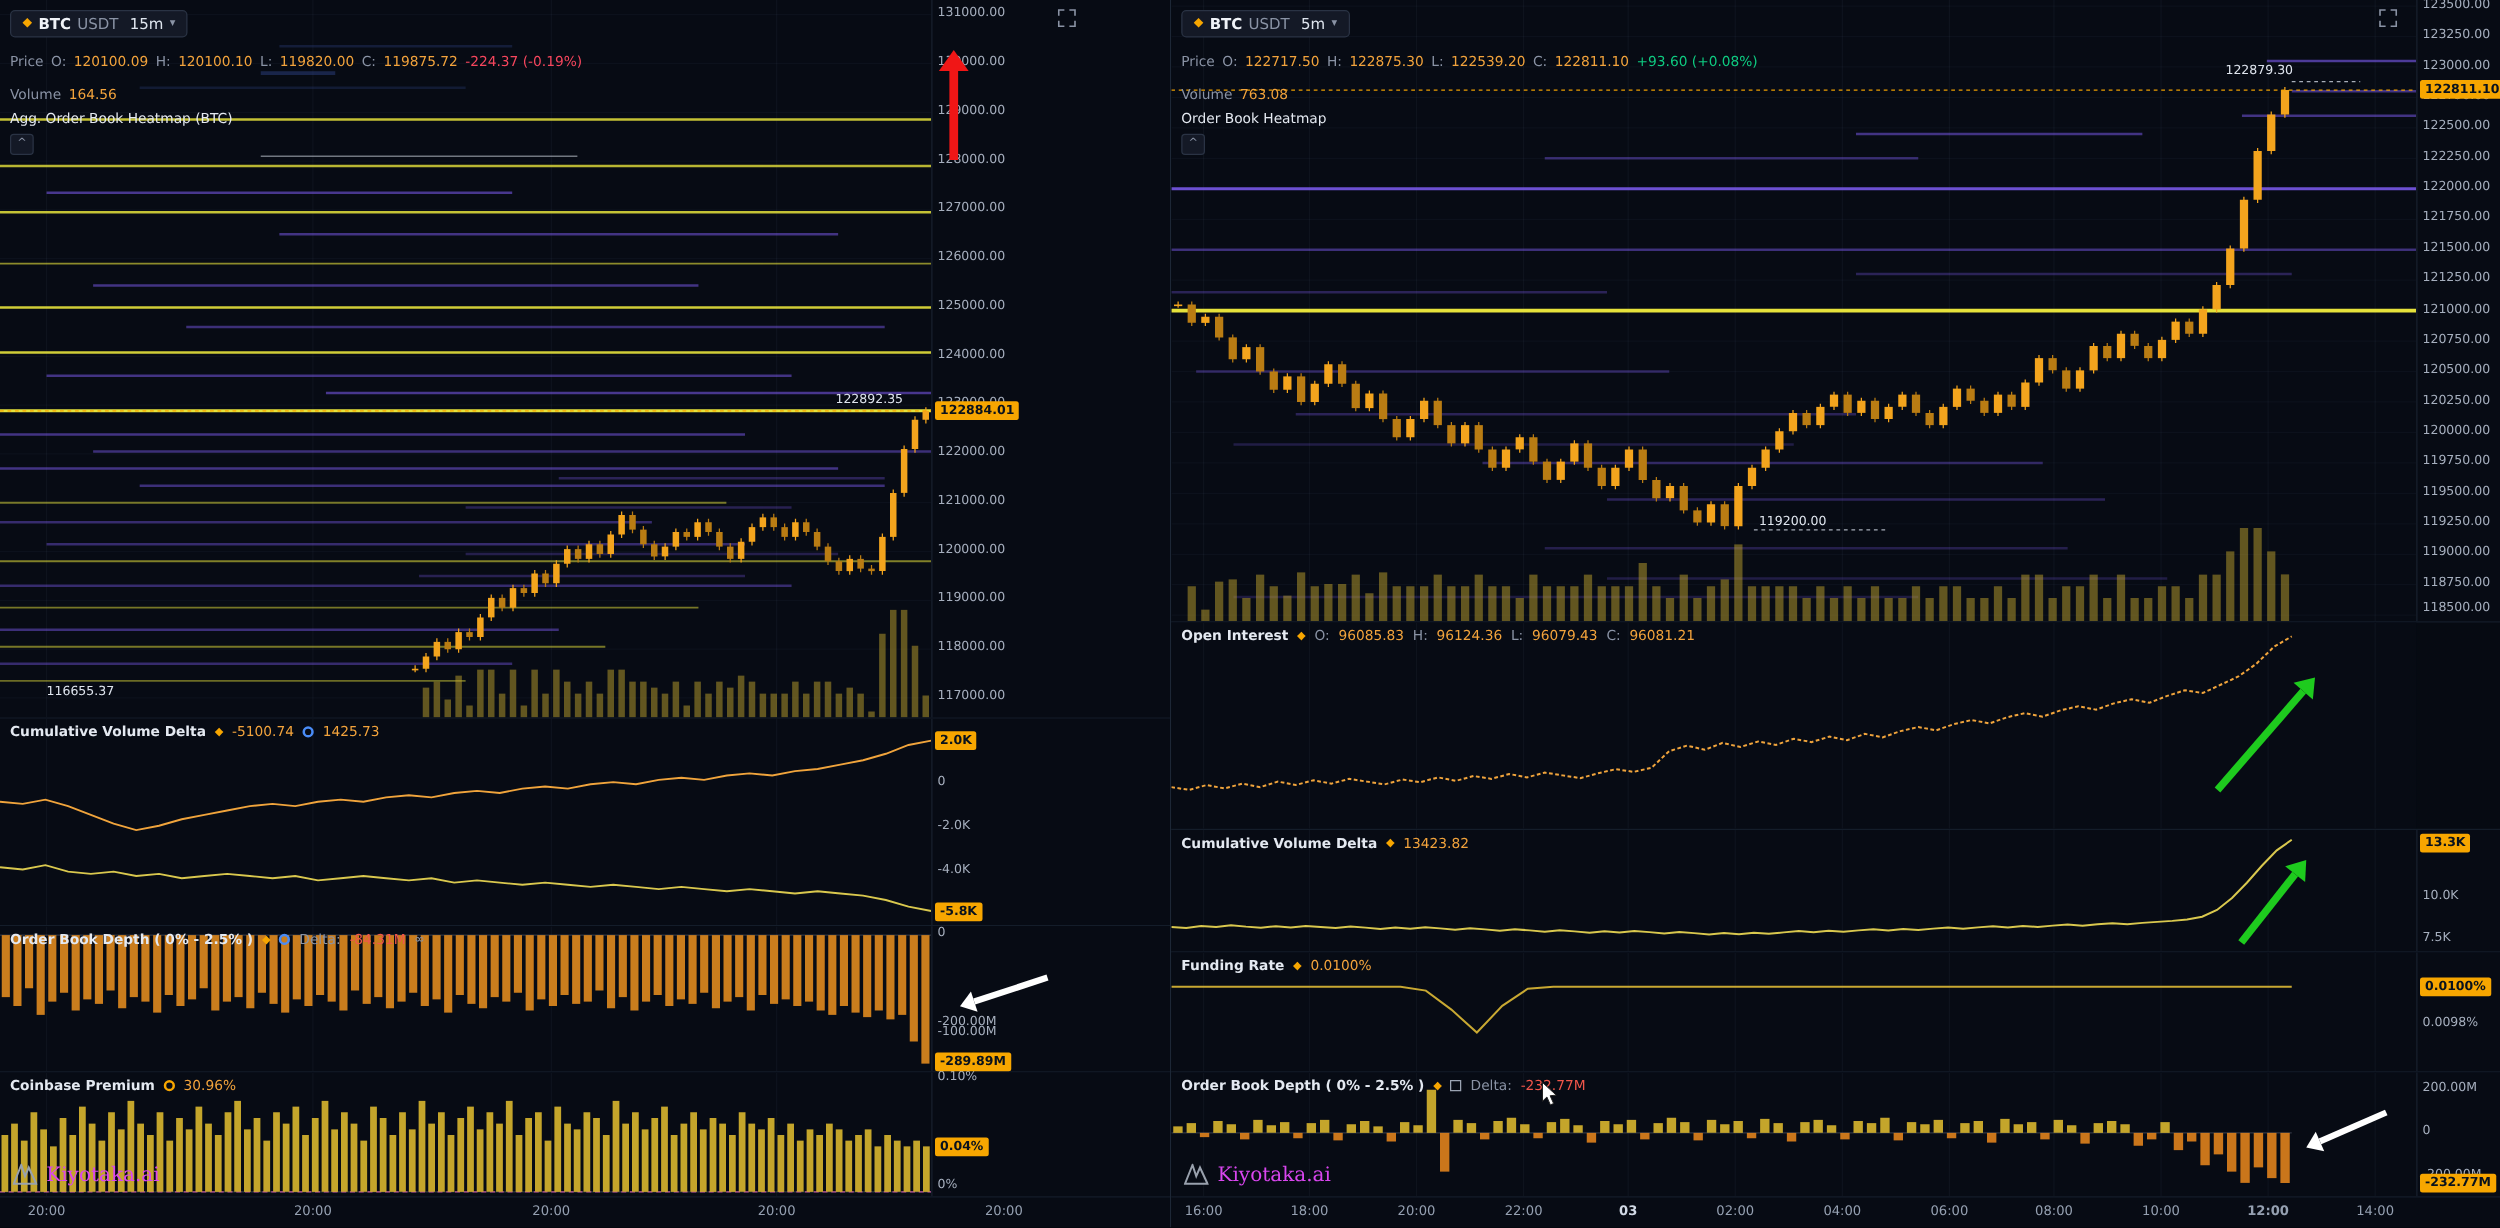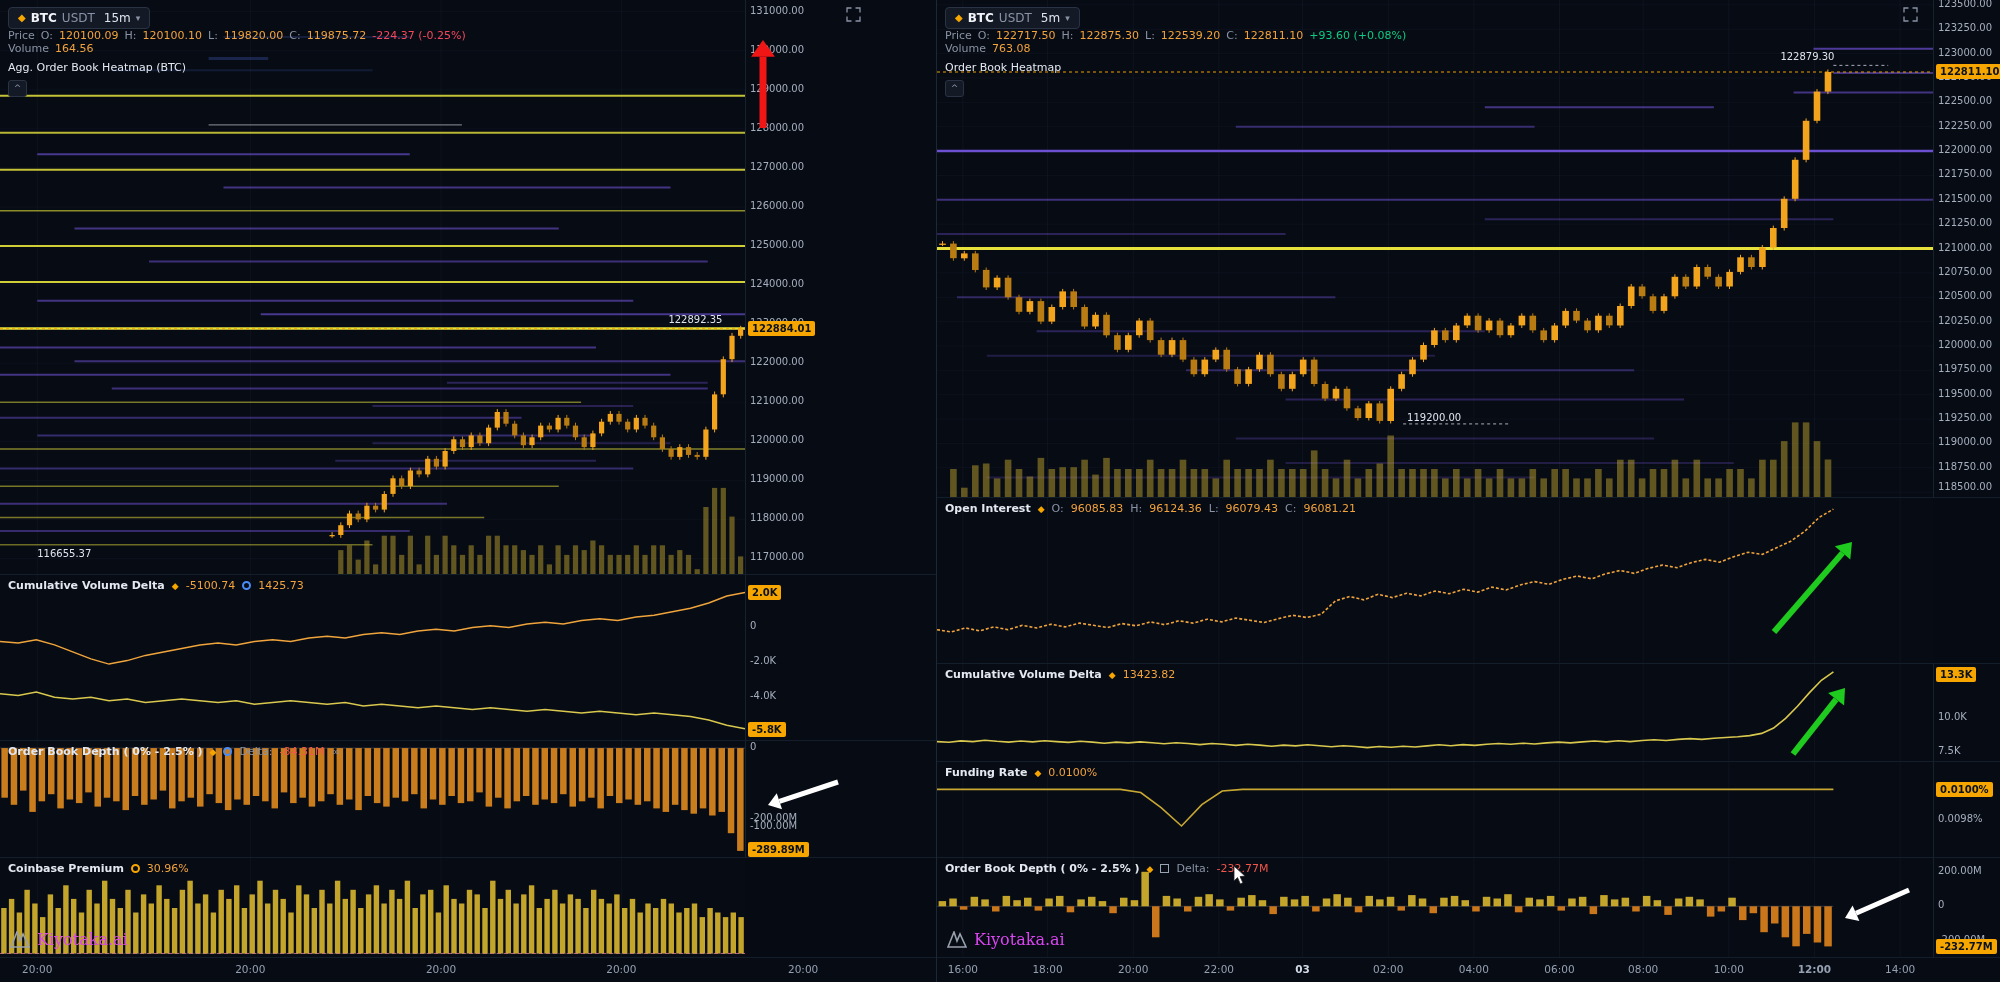--- a/index.html
+++ b/index.html
@@ -22,21 +22,21 @@
 .atick{position:absolute;left:4px;font-size:10px;color:#a6afbe;white-space:nowrap}
 .abadge{position:absolute;left:2px;background:#f7a600;color:#09121d;font-size:10px;font-weight:bold;padding:0 4px;border-radius:2px;line-height:15px;white-space:nowrap;z-index:3}
 .anno{position:absolute;left:0;top:0;width:100%;height:100%;pointer-events:none;z-index:8}
 .legend{position:absolute;top:6px;left:8px;z-index:6}
 .chip{display:inline-flex;align-items:center;gap:5px;background:#141926;border:1px solid #2a3344;border-radius:4px;padding:3px 9px;font-size:12px;cursor:pointer}
 .chip b{color:#f0f3f8}
 .chip .q{color:#8a93a5}
 .chip .tf{color:#dfe5ee;margin-left:4px}
 .chip .caret{color:#8a93a5;font-size:9px}
 .cic{color:#f7a600;font-size:10px}
-.lrow{display:flex;align-items:center;gap:6px;margin-top:0;font-size:11px;white-space:nowrap}
+.lrow{display:flex;align-items:center;gap:6px;margin-top:13px;font-size:11px;white-space:nowrap}
 .lab{color:#8a93a5}
 .ttl{color:#e4e9f1;font-weight:bold}
 .val{color:#f2a33c}
 .chg-down{color:#f6465d}
 .chg-up{color:#0ecb81}
 .ovl{color:#e4e9f1;font-size:11px;margin-top:6px}
 .collapse{margin-top:6px;width:19px;height:17px;background:#141926;border:1px solid #2a3344;border-radius:3px;color:#8a93a5;font-size:9px;line-height:14px;text-align:center;padding:0;cursor:pointer;display:block;font-family:inherit}
 .slabel{position:absolute;top:4px;left:8px;z-index:6;display:flex;align-items:center;gap:7px;font-size:11px;white-space:nowrap}
 .dia{color:#f7a600;font-size:9px}
 .ring{width:9px;height:9px;border-radius:50%;display:inline-block}
@@ -275,21 +275,21 @@
           <div class="lrow">
             <span class="lab">Price</span>
             <span class="lab">O:</span>
               <span class="val">120100.09</span>
             <span class="lab">H:</span>
               <span class="val">120100.10</span>
             <span class="lab">L:</span>
               <span class="val">119820.00</span>
             <span class="lab">C:</span>
               <span class="val">119875.72</span>
-            <span class="chg-down">-224.37  (-0.25%)</span>
+            <span class="chg-down">-224.37  (-0.19%)</span>
           </div>
           <div class="lrow">
             <span class="lab">Volume</span>
             <span class="val">164.56</span>
           </div>
           <div class="ovl">Agg. Order Book Heatmap (BTC)</div>
           <button class="collapse">^</button>
         </div>
         <div class="pmark" id="L-high" style="left: 668.375px; top: 314.299px;">122892.35</div>
         <div class="pmark" id="L-low" style="left: 37.25px; top: 548px;">116655.37</div>
@@ -569,20 +569,25 @@
           <span class="ring orange"></span>
           <span class="val">30.96%</span>
         </div>
         <div class="wm">
           <svg width="20" height="17" viewBox="0 0 20 17">
               <path d="M1 16 L7 1 L10 10 L13 3 L19 16 Z" fill="none" stroke="#99a1ad" stroke-width="1.6"></path>
             </svg>
           <span>Kiyotaka.ai</span>
         </div>
       </div>
+      <div class="gutter" id="L-prem-gutter">
+          <div class="atick" style="top: -2.45455px;">0.10%</div>
+          <div class="abadge" style="top: 52.0909px;">0.04%</div>
+          <div class="atick" style="top: 84px;">0%</div>
+        </div>
     </div>
 
     <div class="row taxis" id="L-time">
         <div class="tlab" style="left: 37.25px;">20:00</div>
         <div class="tlab" style="left: 250.32px;">20:00</div>
         <div class="tlab" style="left: 441.04px;">20:00</div>
         <div class="tlab" style="left: 621.33px;">20:00</div>
         <div class="tlab" style="left: 803.11px;">20:00</div>
       </div>
   </section>

